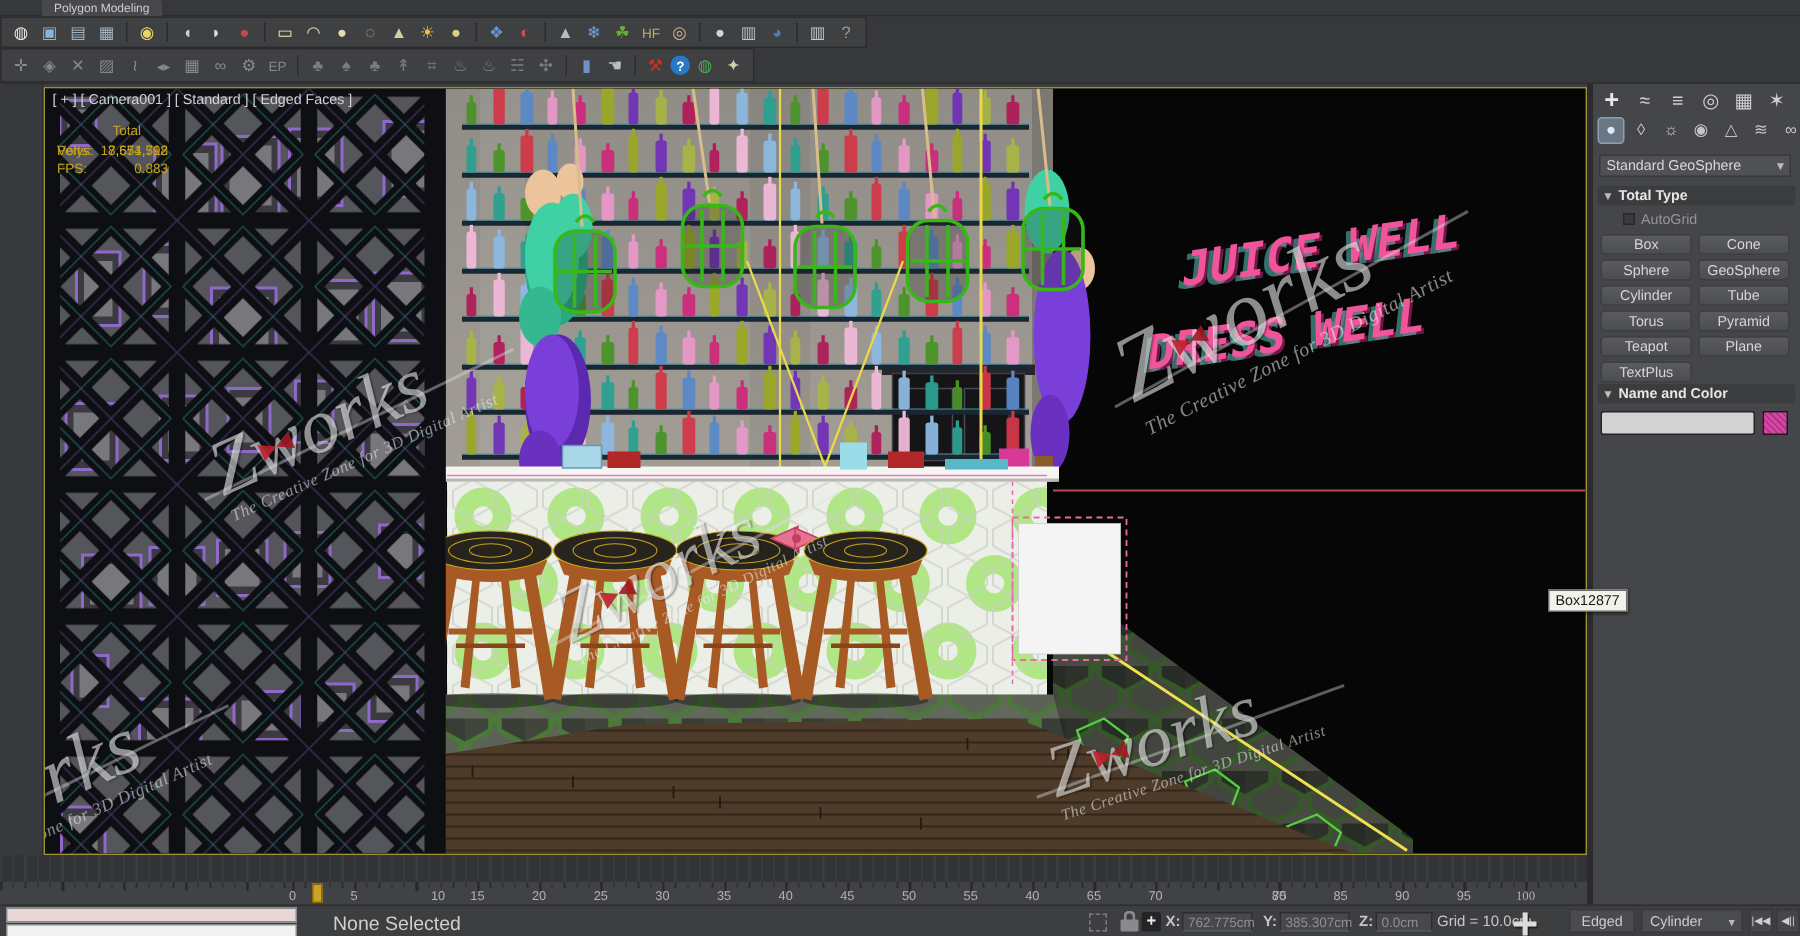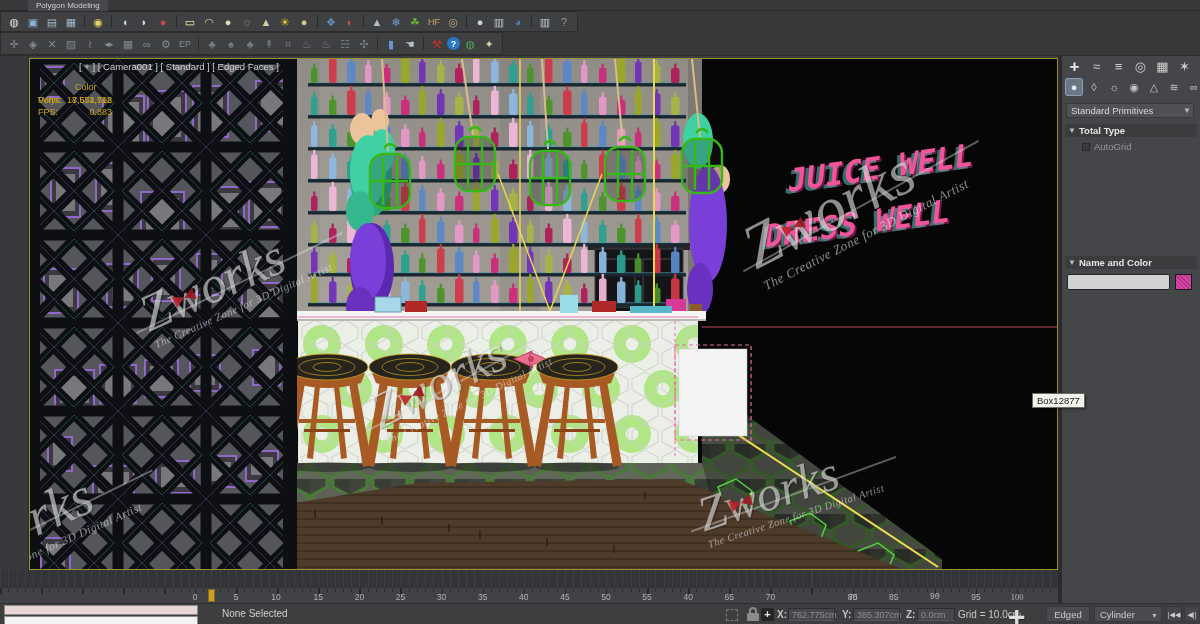--- a/index.html
+++ b/index.html
@@ -19,21 +19,21 @@
     font-size:11px; line-height:16px; }
   .tb-icon.small { font-size:9px; }
   .tb-sep { width:1px; height:13px; background:#2a2a2c; margin:0 3px; }
   .round-help { background:#2878c8; color:#fff !important; border-radius:50%; width:13px; height:13px;
     font-size:9px; font-weight:bold; display:flex; align-items:center; justify-content:center; }
   
   #left-strip { left:0; top:56px; width:29px; height:514px; background:#38393c; border-right:1px solid #2c2c2e; }
   #viewport { left:29px; top:58px; width:1029px; height:512px; background:#000;
     border:1px solid #9a9230; overflow:hidden; }
   #scene { position:absolute; left:0; top:0; }
-  #vp-label { position:absolute; left:5px; top:2px; color:#d2d2d4; font-size:9.5px; z-index:8;margin-left:44px; }
+  #vp-label { position:absolute; left:5px; top:2px; color:#d2d2d4; font-size:9.5px; z-index:8; }
   #vp-stats { position:absolute; left:8px; top:22px; color:#c8a41c; font-size:9px; z-index:8; line-height:13px; }
   .stat-row { width:74px; position:relative; }
   .stat-label { position:absolute; left:0; }
   .stat-val { position:absolute; right:0; }
   .stat-total { padding-left:37px; }
   .stat-gap { height:12px; }
   
   #neon { position:absolute; left:760px; top:104px; transform:rotate(-8deg) skewX(-14deg);
     transform-origin:left top; z-index:3; }
   .neon-line { font-family:"DejaVu Sans Mono", monospace; font-weight:bold; font-size:31px;
@@ -91,21 +91,21 @@
       repeating-linear-gradient(90deg,#26272a 0 1.5px, transparent 1.5px 41.1px),
       repeating-linear-gradient(90deg,#2c2d30 0 1px, transparent 1px 8.22px);
     background-position:195px 0,195px 0; background-size:100% 6px,100% 4px; background-repeat:repeat-x; }
   .tick-label { position:absolute; top:4px; width:24px; margin-left:-12px; text-align:center;
     color:#b2b2b4; font-size:8.5px; }
   #frame-marker { position:absolute; top:1px; width:7px; height:13px; background:#c9a227; border:1px solid #8a6a10; }
   
   #status-row { left:0; top:603px; width:1200px; height:21px; background:#3d3e40; border-top:1px solid #2e2e30; }
   #ms-pink  { left:4px; top:1px;  width:194px; height:10px; background:#e9d6d6; border:1px solid #8a8a8a; }
   #ms-white { left:4px; top:12px; width:194px; height:9px;  background:#f2f2f2; border:1px solid #8a8a8a; }
-  #none-sel { left:222px; top:4px; color:#cfcfcf; font-size:10px; }
+  #none-sel { left:222px; top:4px; color:#cfcfcf; font-size:13px; }
   #dash-icon { left:726px; top:5px; width:12px; height:12px; border:1px dashed #7a7a7c; }
   #lock-icon { left:746px; top:3px; width:14px; height:15px; }
   #lock-icon .shackle { position:absolute; left:3px; top:0; width:8px; height:7px;
     border:2px solid #8a8a8c; border-bottom:none; border-radius:4px 4px 0 0; }
   #lock-icon .body { position:absolute; left:1px; top:6px; width:12px; height:8px; background:#8a8a8c; border-radius:1px; }
   #tti-icon { left:761px; top:4px; width:13px; height:13px; background:#232426; color:#e8e8e8;
     font-size:11px; font-weight:bold; text-align:center; line-height:12px; border-radius:2px; }
   .coord-label { top:5px; color:#c4c4c6; font-size:10px; font-weight:bold; }
   .coord-field { top:4px; height:13px; background:#47484b; border:1px solid #2e2e30; border-bottom-color:#55565a;
     color:#8e8e92; font-size:9px; line-height:12px; padding-left:3px; }
@@ -883,21 +883,21 @@
           <rect x="16" y="485" width="19" height="41" fill="#77777c"></rect>
         </g>
       <rect x="0" y="0" width="267" height="510" fill="url(#lat)"></rect>
       <rect x="0" y="0" width="10" height="510" fill="#0d0f13"></rect>
       <rect x="253" y="0" width="14" height="510" fill="#0d0f13"></rect>
     </g>
   </svg>
 
   <div id="vp-label">[ + ] [ Camera001 ] [ Standard ] [ Edged Faces ]</div>
   <div id="vp-stats">
-    <div class="stat-total">Color</div>
+    <div class="stat-total">Total</div>
     <div class="stat-row">
         <span class="stat-label">Polys:</span>
         <span class="stat-val">18,574,592</span>
       </div>
     <div class="stat-row">
         <span class="stat-label">Verts:</span>
         <span class="stat-val">7,651,718</span>
       </div>
     <div class="stat-gap"></div>
     <div class="stat-row">
@@ -933,64 +933,77 @@
   <div id="cp-cats">
       <div class="cp-cat active">●</div>
       <div class="cp-cat">◊</div>
       <div class="cp-cat">☼</div>
       <div class="cp-cat">◉</div>
       <div class="cp-cat">△</div>
       <div class="cp-cat">≋</div>
       <div class="cp-cat">∞</div>
     </div>
   <div id="cp-dropdown">
-    <span>Standard Primitives</span><span class="dd-arrow">▼</span>
+    <span>Standard GeoSphere</span><span class="dd-arrow">▼</span>
   </div>
   <div class="rollout" id="rollout-objtype">
     <span class="rarrow">▼</span>
     <span>Total Type</span>
   </div>
   <div id="autogrid-row">
     <span id="autogrid-cb"></span><span>AutoGrid</span>
   </div>
+  <div id="cp-buttons">
+      <div class="obj-btn">Box</div>
+      <div class="obj-btn">Cone</div>
+      <div class="obj-btn">Sphere</div>
+      <div class="obj-btn">GeoSphere</div>
+      <div class="obj-btn">Cylinder</div>
+      <div class="obj-btn">Tube</div>
+      <div class="obj-btn">Torus</div>
+      <div class="obj-btn">Pyramid</div>
+      <div class="obj-btn">Teapot</div>
+      <div class="obj-btn">Plane</div>
+      <div class="obj-btn">TextPlus</div>
+    </div>
   <div class="rollout" id="rollout-namecolor">
     <span class="rarrow">▼</span>
     <span>Name and Color</span>
   </div>
   <div id="name-field"></div>
   <div id="color-swatch" style="background-color: rgb(217, 68, 167);"></div>
 </div>
 
 <div class="abs" id="slider-row">
   
   
   
   
 </div>
 <div class="abs" id="ruler-row">
 
 <div class="tick-label" style="left: 195px;">0</div>
     <div class="tick-label" style="left: 236.1px;">5</div>
-    <div class="tick-label" style="left: 276px;">10</div>
+    <div class="tick-label" style="left: 292px;">10</div>
     <div class="tick-label" style="left: 318.3px;">15</div>
     <div class="tick-label" style="left: 359.4px;">20</div>
     <div class="tick-label" style="left: 400.5px;">25</div>
     <div class="tick-label" style="left: 441.6px;">30</div>
     <div class="tick-label" style="left: 482.7px;">35</div>
     <div class="tick-label" style="left: 523.8px;">40</div>
     <div class="tick-label" style="left: 564.9px;">45</div>
     <div class="tick-label" style="left: 606px;">50</div>
     <div class="tick-label" style="left: 647.1px;">55</div>
     <div class="tick-label" style="left: 688.2px;">40</div>
     <div class="tick-label" style="left: 729.3px;">65</div>
     <div class="tick-label" style="left: 770.4px;">70</div>
     <div class="tick-label" style="left: 853px;">75</div>
     <div class="tick-label" style="left: 852.6px;">80</div>
     <div class="tick-label" style="left: 893.7px;">85</div>
-    <div class="tick-label" style="left: 934.8px; font-family: Liberation Mono, monospace;">90</div>
+    <div class="tick-label" style="left: 934.8px;">90</div>
     <div class="tick-label" style="left: 975.9px;">95</div>
     <div class="tick-label" style="left: 1017px; font-family: Liberation Serif, serif;">100</div>
     <div id="frame-marker" style="left: 208.44px;"></div>
   </div>
 
 <div class="abs" id="status-row">
   <div class="abs" id="ms-pink"></div>
   <div class="abs" id="ms-white"></div>
   <div class="abs" id="none-sel">None Selected</div>
   <div class="abs" id="dash-icon"></div>

